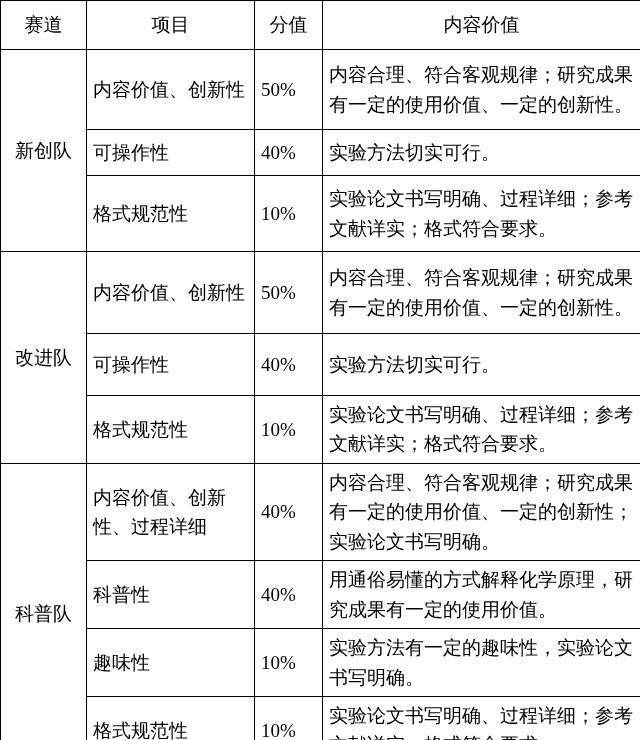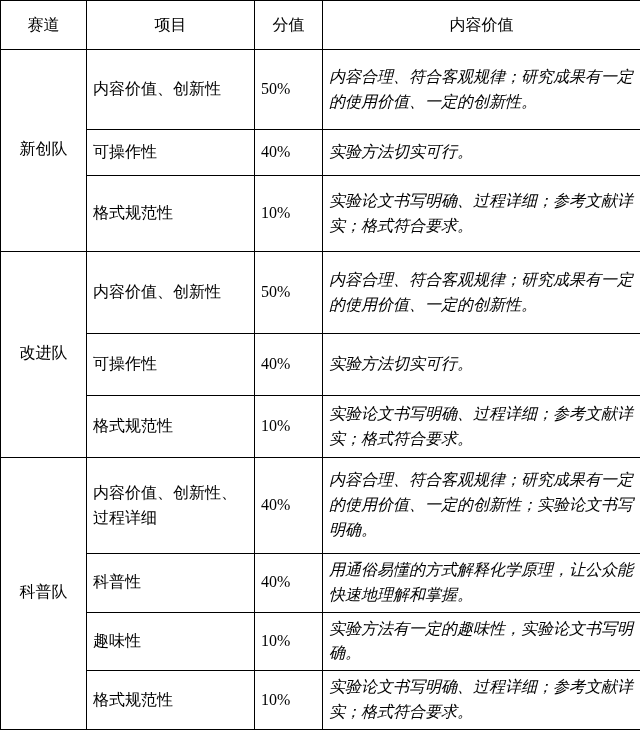--- a/index.html
+++ b/index.html
@@ -15,50 +15,48 @@
   }
   #scoring-table {
     border-collapse: collapse;
     width: 640px;
     table-layout: fixed;
   }
   #scoring-table td,
   #scoring-table th {
     border: 1px solid #000000;
     padding: 4px 6px;
-    font-size: 16px;
+    font-size: 19px;
     line-height: 1.55;
     font-weight: normal;
     vertical-align: middle;
   }
   
   col.c-track { width: 86px; }
   col.c-item  { width: 168px; }
   col.c-score { width: 68px; }
   col.c-crit  { width: 318px; }
 
   thead td {
     text-align: center;
     height: 40px;
   }
   td.track {
     text-align: center;
-    font-family: Liberation Mono, monospace;
   }
   td.item {
     text-align: left;
   }
   td.score {
     text-align: left;
   }
   td.criteria {
     text-align: left;
     padding-left: 8px;
     padding-right: 6px;
-    font-style: italic;
   }
 </style>
 </head>
 <body>
 
 <table id="scoring-table">
   <colgroup>
     <col class="c-track">
     <col class="c-item">
     <col class="c-score">
@@ -107,21 +105,21 @@
       </tr>
       <tr style="height: 96px;">
         <td class="track" rowspan="4">科普队</td>
         <td class="item">内容价值、创新性、过程详细</td>
         <td class="score">40%</td>
         <td class="criteria">内容合理、符合客观规律；研究成果有一定的使用价值、一定的创新性；实验论文书写明确。</td>
       </tr>
       <tr style="height: 56px;">
         <td class="item">科普性</td>
         <td class="score">40%</td>
-        <td class="criteria">用通俗易懂的方式解释化学原理，让公众能快速地理解和掌握。</td>
+        <td class="criteria">用通俗易懂的方式解释化学原理，研究成果有一定的使用价值。</td>
       </tr>
       <tr style="height: 56px;">
         <td class="item">趣味性</td>
         <td class="score">10%</td>
         <td class="criteria">实验方法有一定的趣味性，实验论文书写明确。</td>
       </tr>
       <tr style="height: 56px;">
         <td class="item">格式规范性</td>
         <td class="score">10%</td>
         <td class="criteria">实验论文书写明确、过程详细；参考文献详实；格式符合要求。</td>

